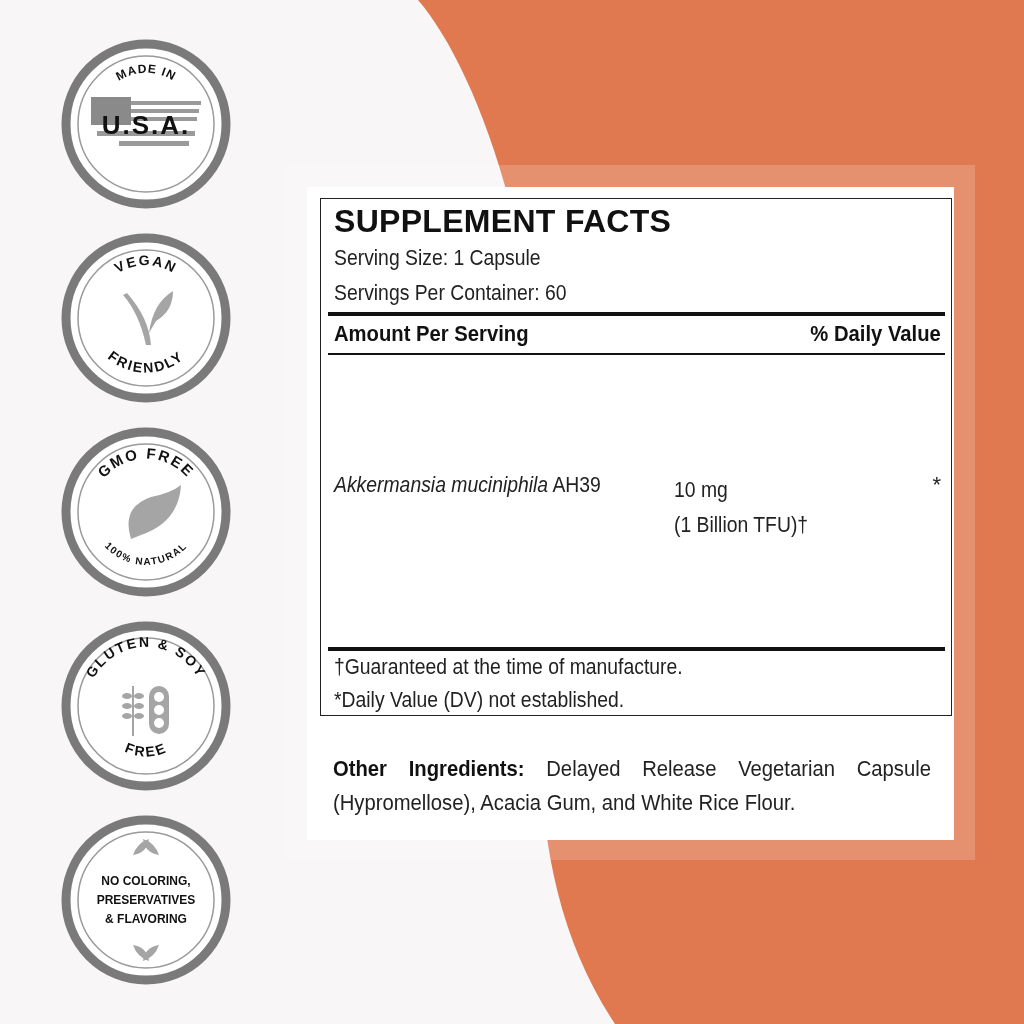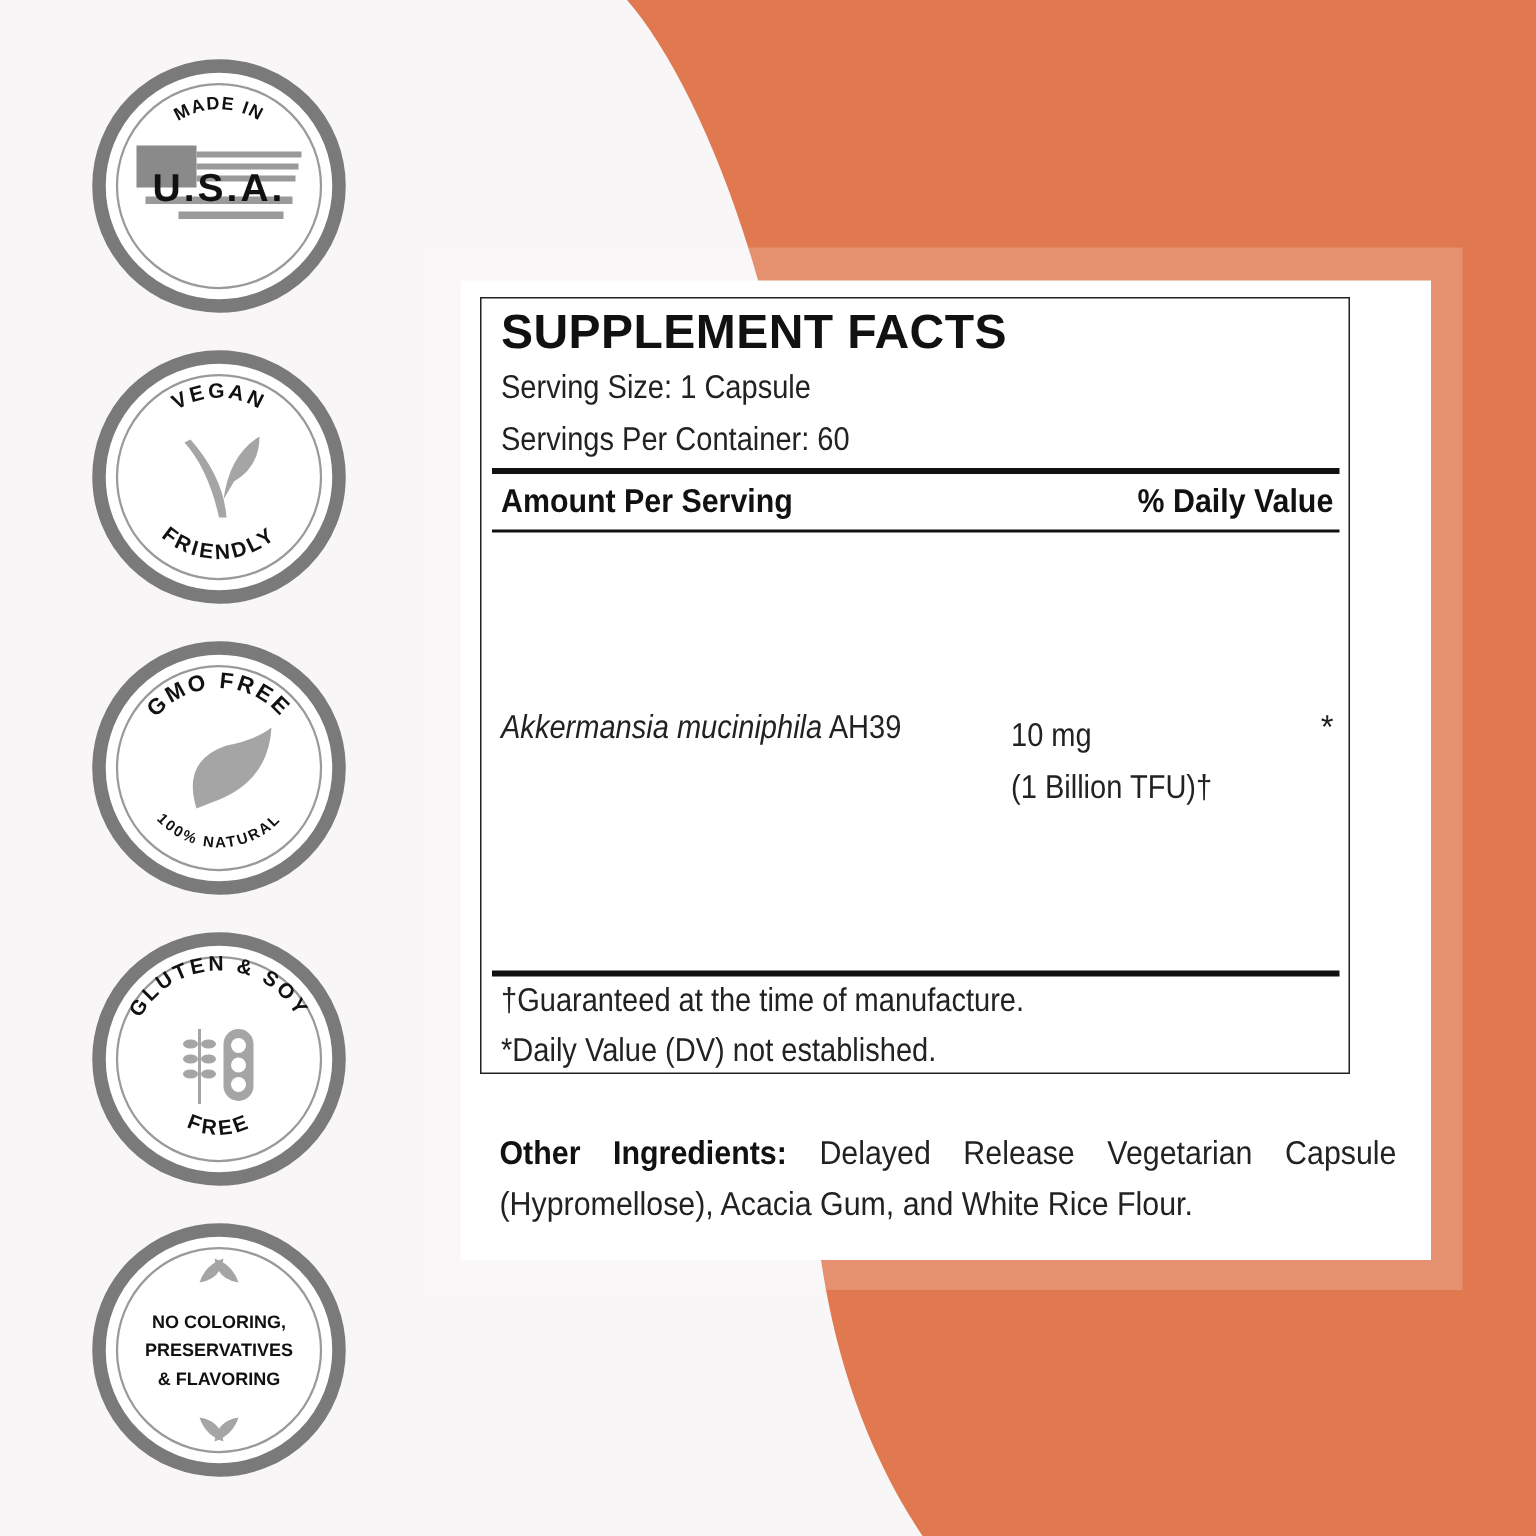--- a/index.html
+++ b/index.html
@@ -1,20 +1,20 @@
 <!DOCTYPE html>
 <html><head>
 <meta charset="utf-8">
 <style>
   html, body { margin:0; padding:0; }
   body { width:1024px; height:1024px; position:relative; overflow:hidden; background:#f8f6f7; font-family:"Liberation Sans", sans-serif; }
   .bg-shape { position:absolute; left:0; top:0; width:1024px; height:1024px; }
   .frame { position:absolute; left:286px; top:165px; width:689px; height:695px; background:rgba(255,255,255,0.18); }
   .panel { position:absolute; left:307px; top:187px; width:647px; height:653px; background:#ffffff; }
-  .facts { position:absolute; left:320px; top:198px; width:580px; height:518px; border:1.5px solid #222; box-sizing:border-box;text-decoration:underline; }
+  .facts { position:absolute; left:320px; top:198px; width:632px; height:518px; border:1.5px solid #222; box-sizing:border-box;text-decoration:underline; }
   .facts-title { position:absolute; left:13px; top:4px; font-size:32px; font-weight:bold; color:#111; letter-spacing:0.3px; }
   .line-text { position:absolute; left:13px; font-size:22px; color:#222; transform:scaleX(0.88); transform-origin:left center; white-space:nowrap; }
   .rule-thick { position:absolute; left:7px; right:6px; height:4px; background:#111; }
   .rule-thin { position:absolute; left:7px; right:6px; height:2px; background:#111; }
   .hdr { position:absolute; font-size:22px; font-weight:bold; color:#111; top:122px; white-space:nowrap; transform:scaleX(0.92); }
   .hdr-left { left:13px; transform-origin:left center; }
   .hdr-right { right:10px; transform-origin:right center; }
   .ing-name { position:absolute; left:13px; top:273px; font-size:22px; color:#222; white-space:nowrap; transform:scaleX(0.88); transform-origin:left center; }
   .ing-name i { font-style:italic; }
   .ing-amt { position:absolute; left:353px; top:273px; font-size:22px; color:#222; line-height:35px; white-space:nowrap; transform:scaleX(0.88); transform-origin:left center; }

